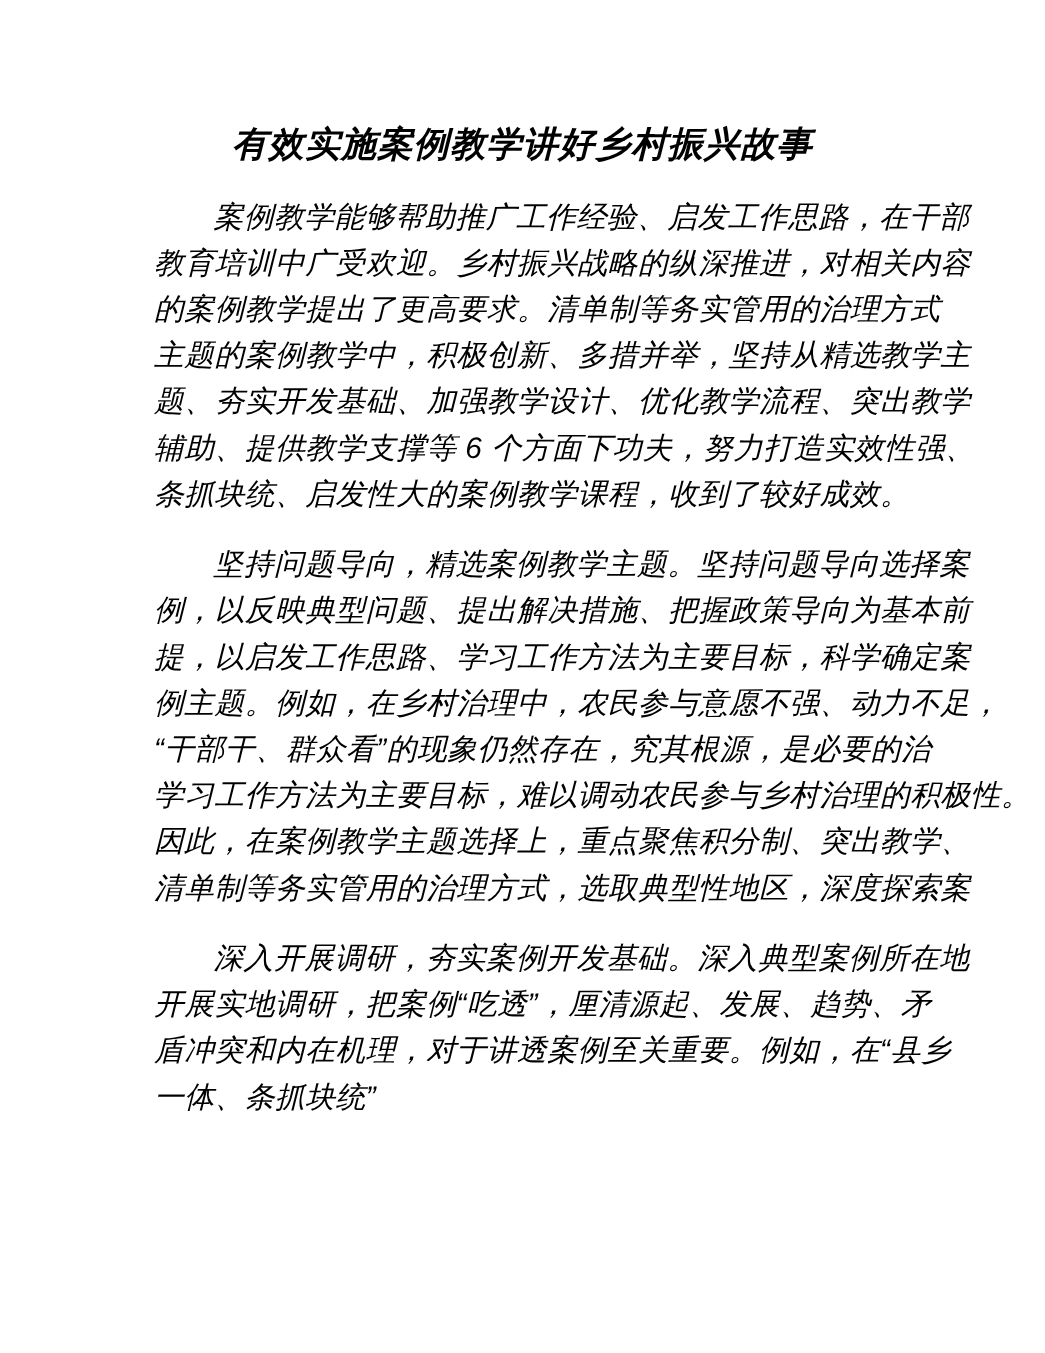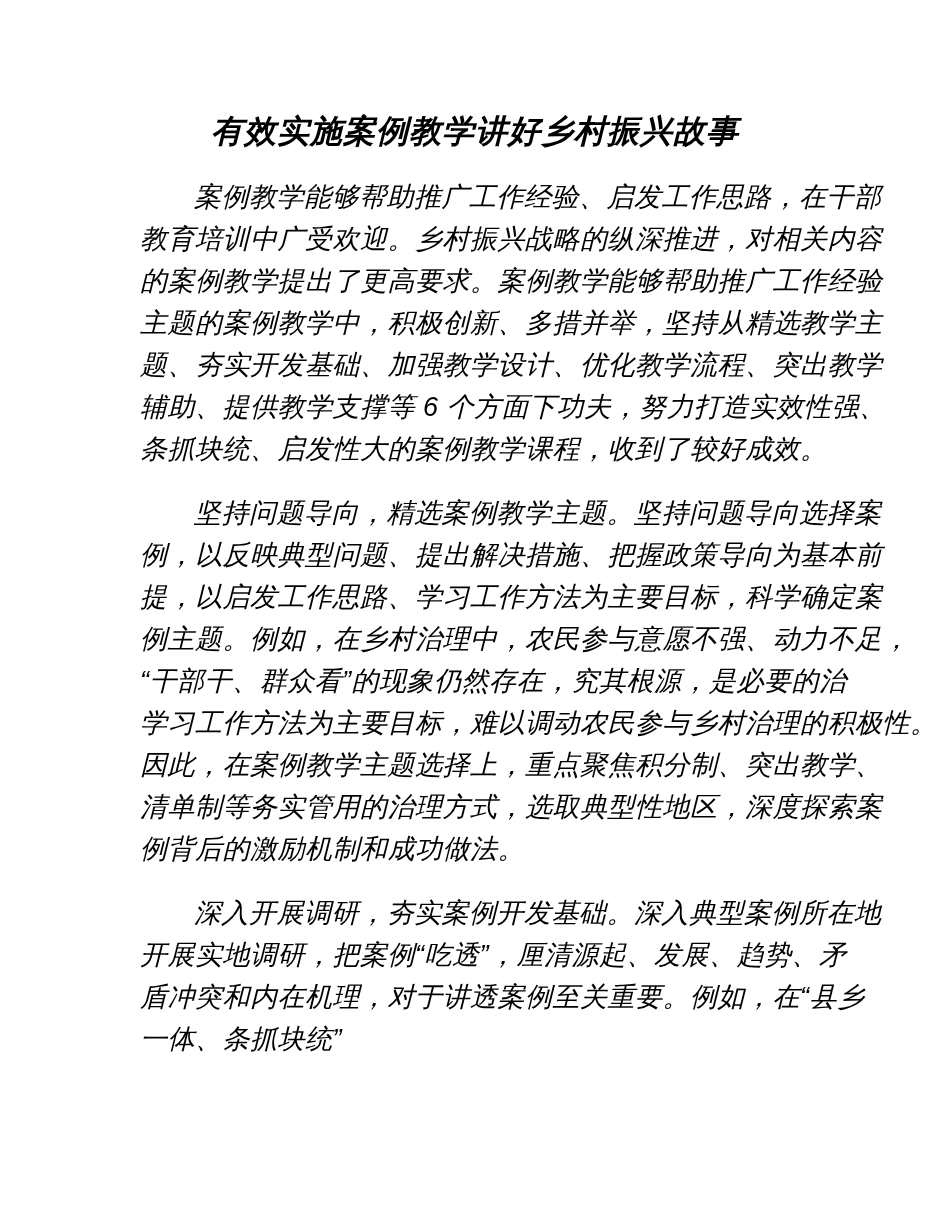--- a/index.html
+++ b/index.html
@@ -49,37 +49,36 @@
 <body>
 
 <div class="page">
   <div class="content">
 
     <h1 class="doc-title">有效实施案例教学讲好乡村振兴故事</h1>
 
     <div class="para">
       <div class="line first">案例教学能够帮助推广工作经验、启发工作思路，在干部</div>
       <div class="line">教育培训中广受欢迎。乡村振兴战略的纵深推进，对相关内容</div>
-      <div class="line">的案例教学提出了更高要求。案例教学能够帮助推广工作经验</div>
+      <div class="line">的案例教学提出了更高要求。清单制等务实管用的治理方式</div>
       <div class="line">主题的案例教学中，积极创新、多措并举，坚持从精选教学主</div>
       <div class="line">题、夯实开发基础、加强教学设计、优化教学流程、突出教学</div>
       <div class="line">辅助、提供教学支撑等 6 个方面下功夫，努力打造实效性强、</div>
       <div class="line last">条抓块统、启发性大的案例教学课程，收到了较好成效。</div>
     </div>
 
     <div class="para">
       <div class="line first">坚持问题导向，精选案例教学主题。坚持问题导向选择案</div>
       <div class="line">例，以反映典型问题、提出解决措施、把握政策导向为基本前</div>
       <div class="line">提，以启发工作思路、学习工作方法为主要目标，科学确定案</div>
       <div class="line">例主题。例如，在乡村治理中，农民参与意愿不强、动力不足，</div>
       <div class="line">“干部干、群众看”的现象仍然存在，究其根源，是必要的治</div>
       <div class="line">学习工作方法为主要目标，难以调动农民参与乡村治理的积极性。</div>
       <div class="line">因此，在案例教学主题选择上，重点聚焦积分制、突出教学、</div>
       <div class="line">清单制等务实管用的治理方式，选取典型性地区，深度探索案</div>
-      <div class="line last">例背后的激励机制和成功做法。</div>
     </div>
 
     <div class="para">
       <div class="line first">深入开展调研，夯实案例开发基础。深入典型案例所在地</div>
       <div class="line">开展实地调研，把案例“吃透”，厘清源起、发展、趋势、矛</div>
       <div class="line">盾冲突和内在机理，对于讲透案例至关重要。例如，在“县乡</div>
       <div class="line last">一体、条抓块统”</div>
     </div>
 
   </div>

